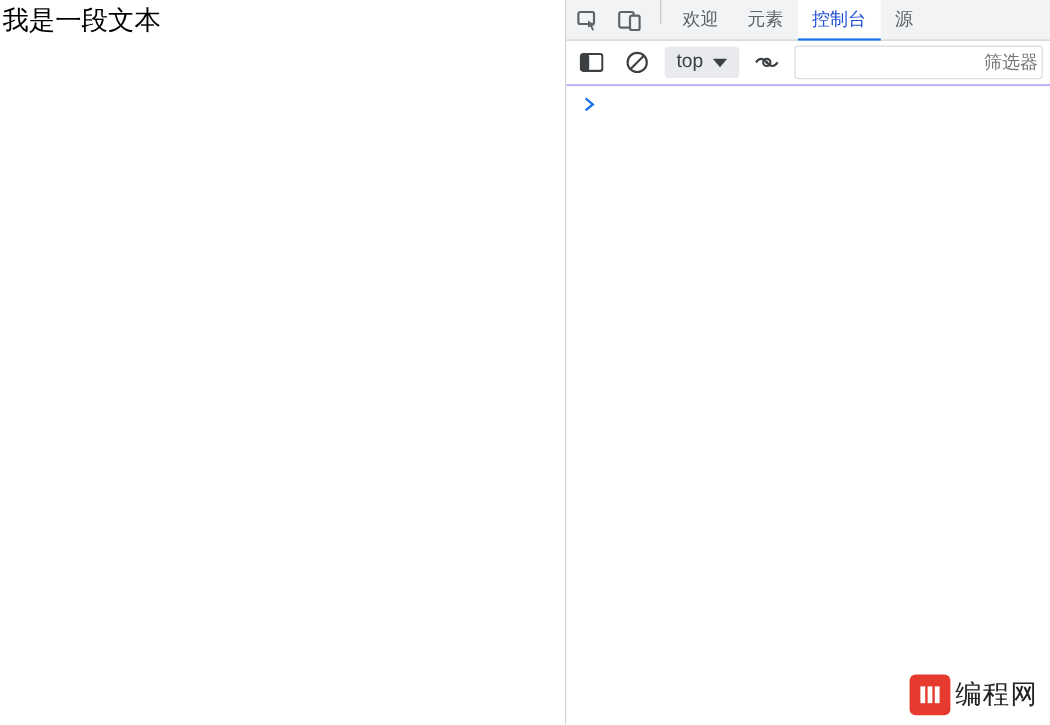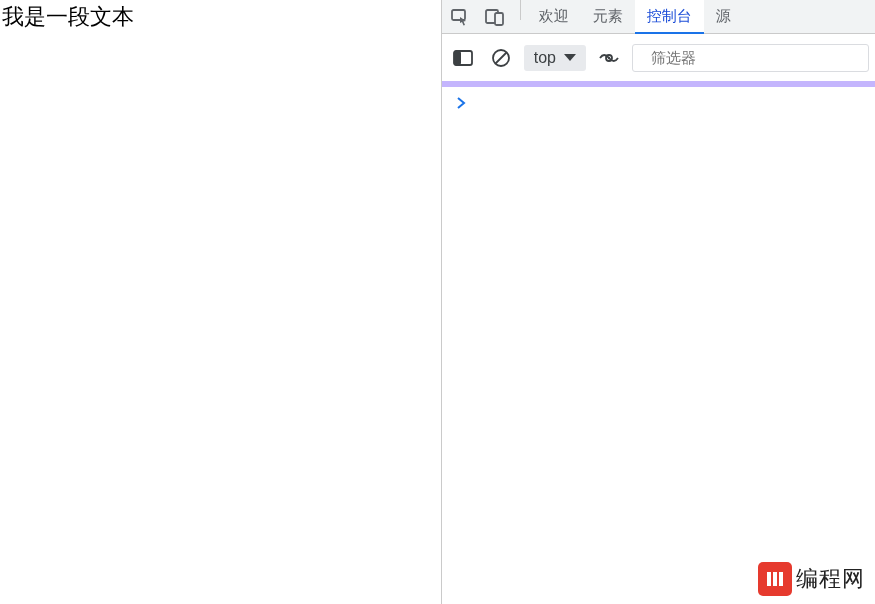--- a/index.html
+++ b/index.html
@@ -62,22 +62,22 @@
       border-bottom: 2px solid transparent;
     }
     .tab-item.active {
       color: #1d4ed8;
       border-bottom: 2px solid #1a73e8;
       background: #fff;
     }
     .toolbar-row {
       display: flex;
       align-items: center;
-      height: 53px;
-      border-bottom: 6px solid #c4b5fd;
+      height: 38px;
+      border-bottom: 2px solid #c4b5fd;
       padding: 0 6px;
       gap: 8px;
       background: #fff;
     }
     .toolbar-btn {
       width: 30px;
       height: 30px;
       display: flex;
       align-items: center;
       justify-content: center;
@@ -95,25 +95,26 @@
     }
     .context-label {
       font-size: 16px;
       color: #3c4043;
     }
     .filter-input {
       flex: 1;
       height: 28px;
       border: 1px solid #dadce0;
       border-radius: 3px;
-      padding: 0 18px;
+      padding: 0 3px;
       font-size: 15px;
       color: #a21caf;
       outline: none;
       background: #fff;
+      text-align: right;
     }
     .console-body {
       flex: 1;
       background: #fff;
       padding: 8px 14px;
     }
     .prompt-chevron {
       color: #1a73e8;
       font-size: 14px;
       font-weight: bold;

